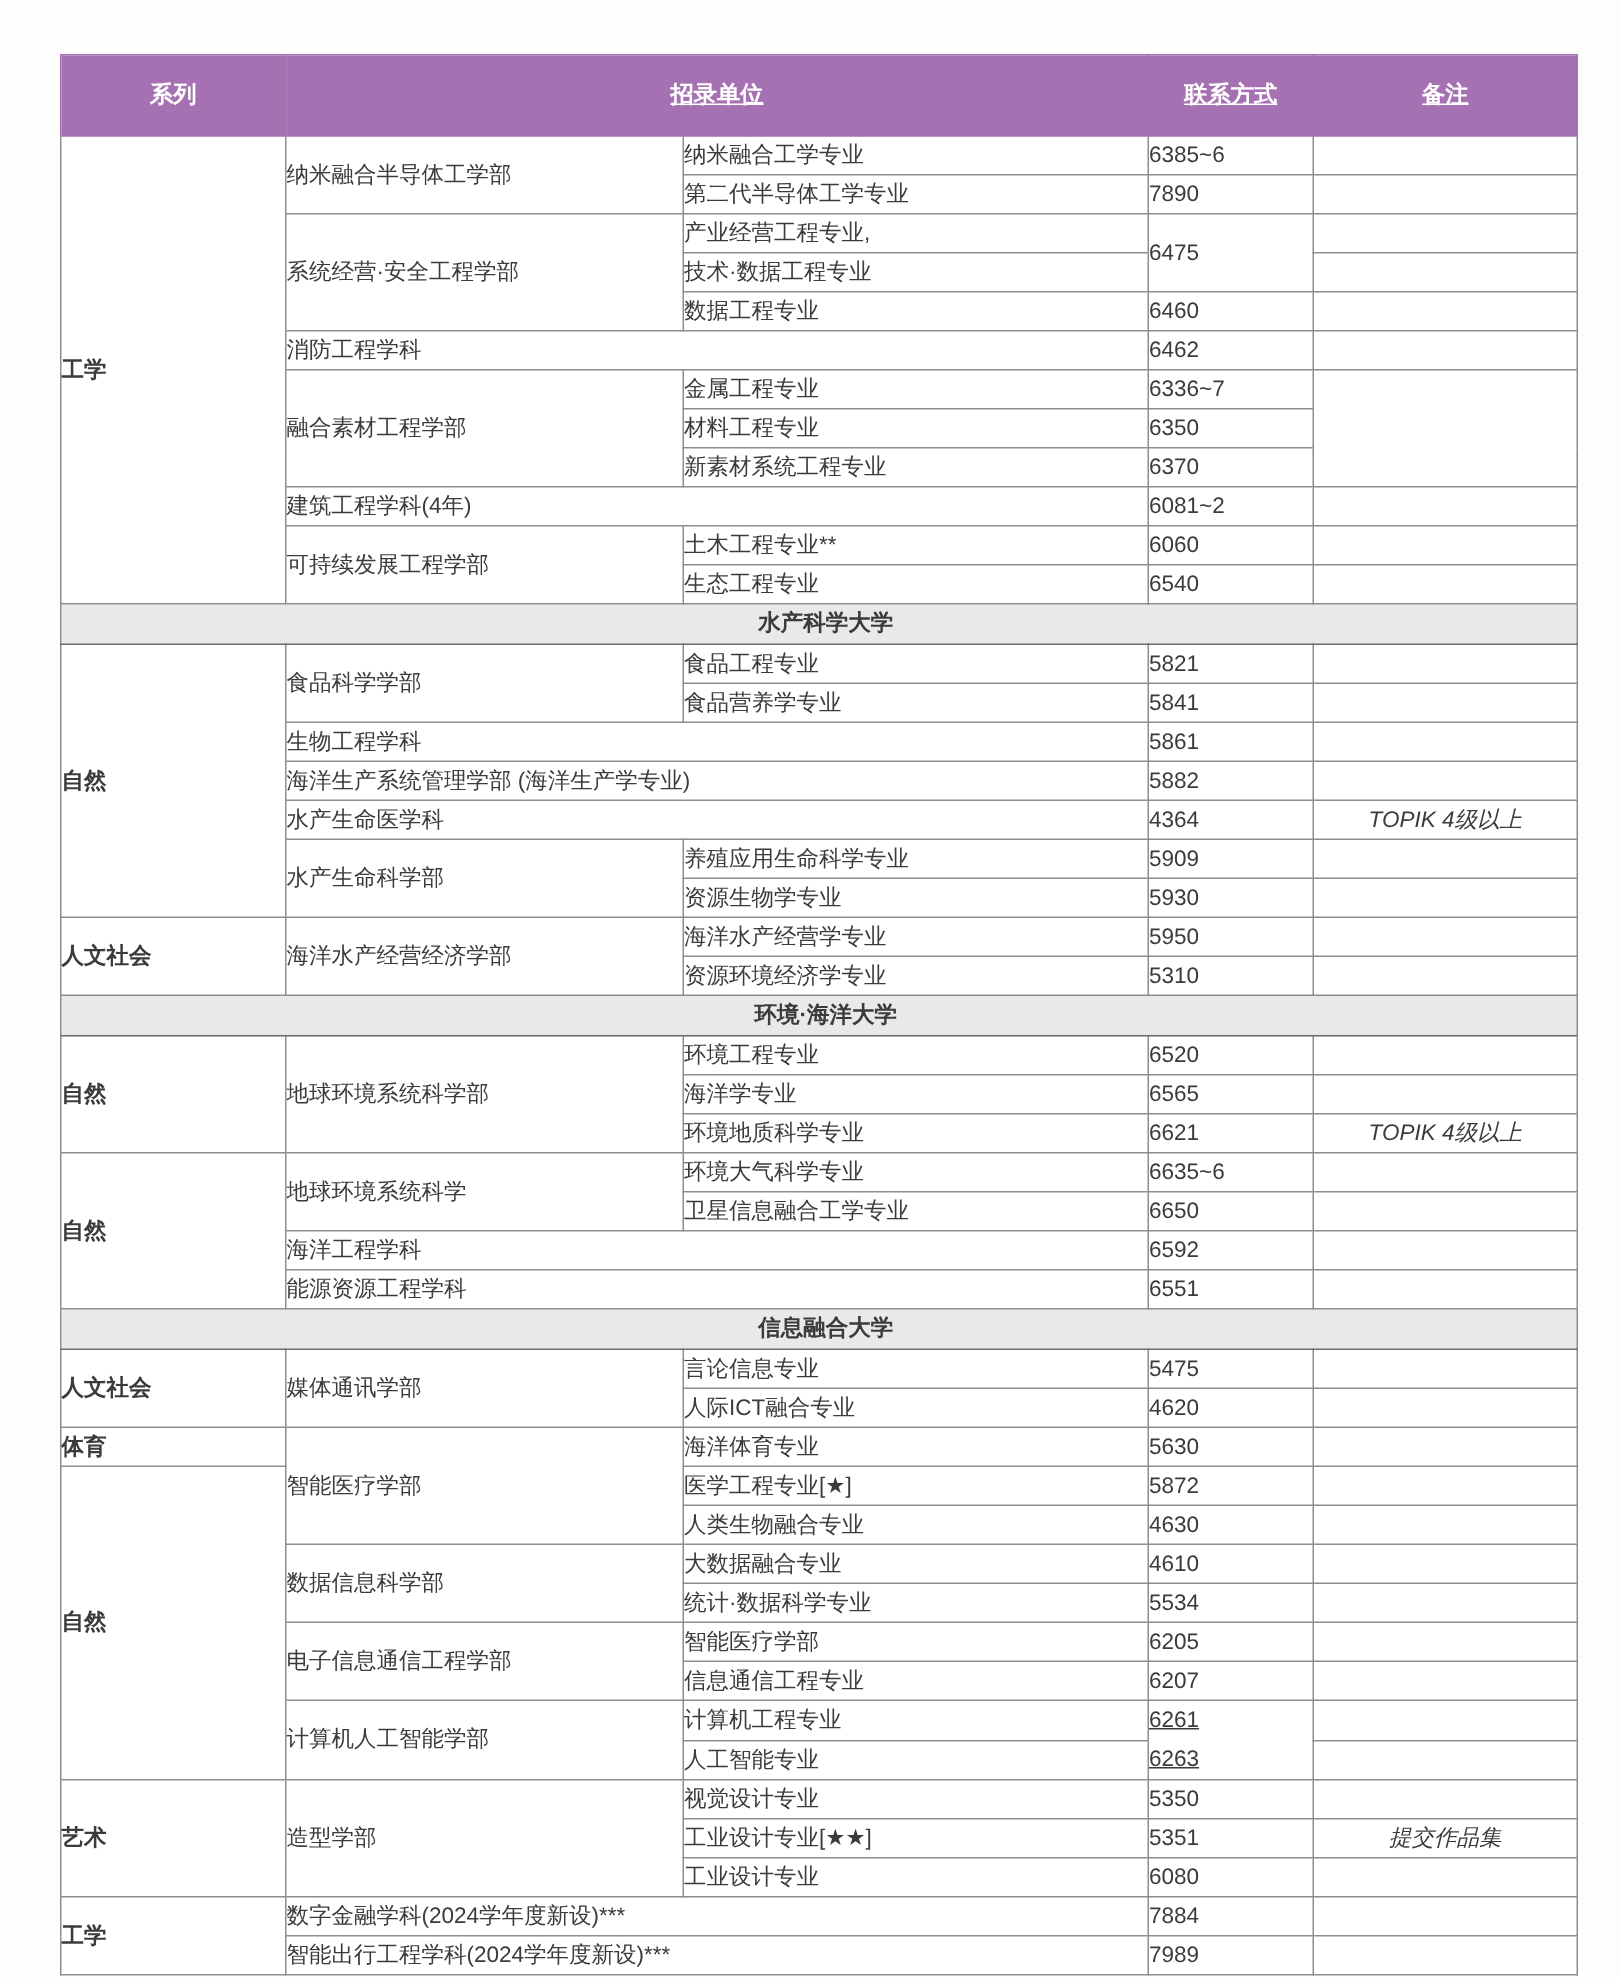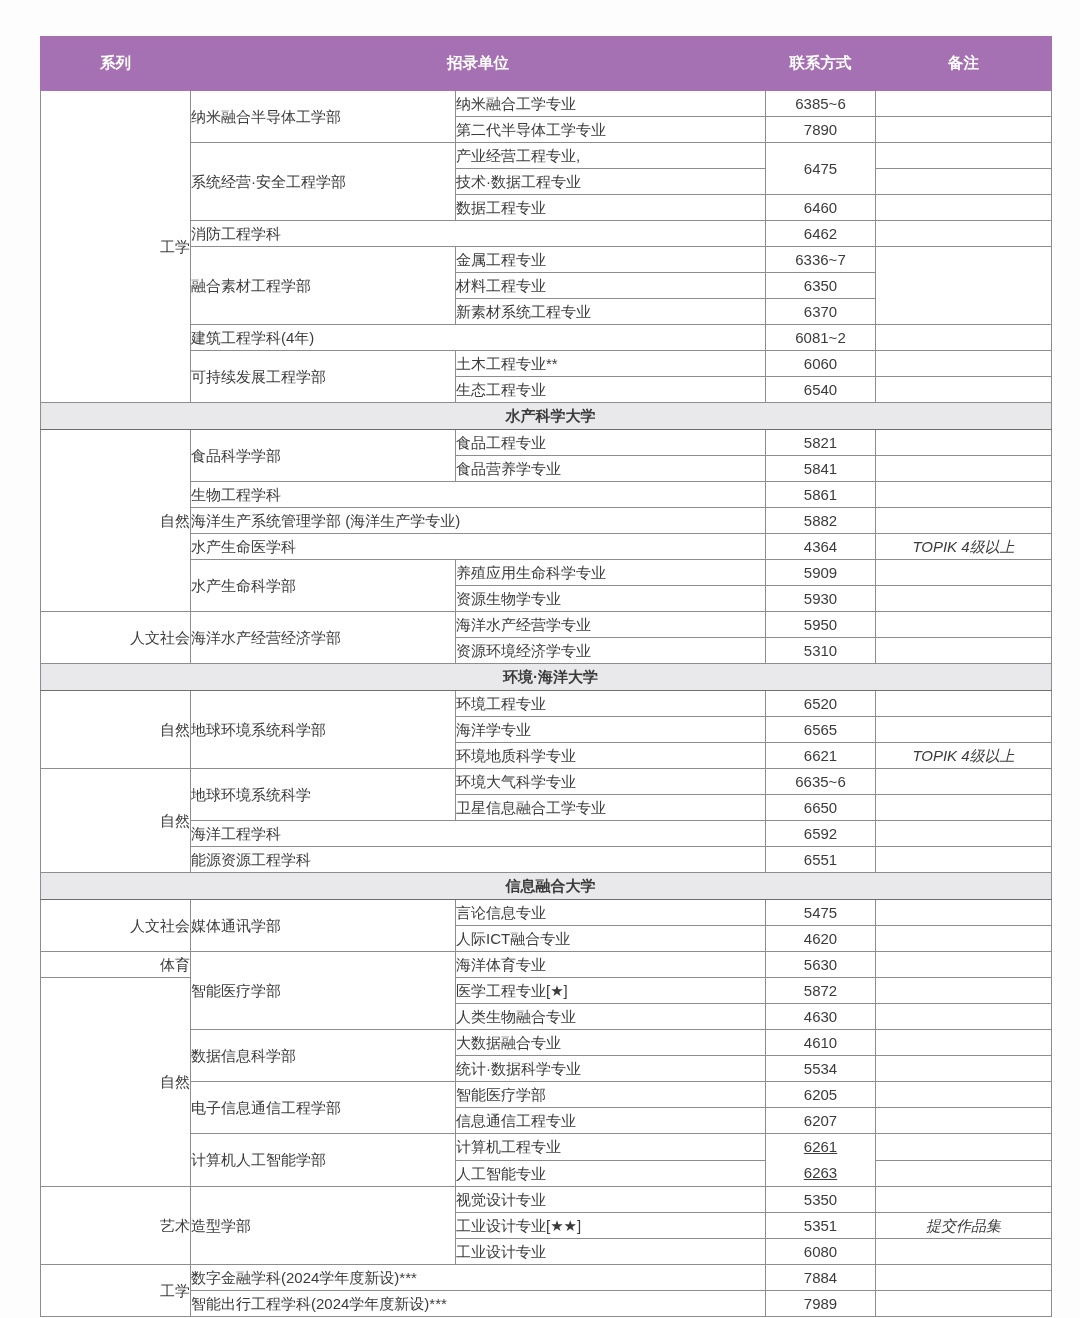--- a/index.html
+++ b/index.html
@@ -45,33 +45,33 @@
     background:var(--header-bg);
     color:var(--header-text);
     font-size:15.5px;
     font-weight:bold;
     height:32px;
     border:1px solid var(--header-bg);
     padding:16px;
   }
   table.admission th + th{
     border-left:1px solid rgba(255,255,255,.55);
+    text-decoration:underline;
   }
   td.series{
-    text-align:right;
-    font-weight:normal;
+    text-align:left;
+    font-weight:bold;
     margin-left:12px;
   }
   td.dept, td.major{
     text-align:left;
     padding-left:10px;
     padding-right:6px;
   }
   td.contact{
-    text-align:center;
   }
   td.contact .stack-line{
     height:26px;
     line-height:26px;
     text-decoration:underline;
   }
   td.note{
     text-align:center;
     font-style:italic;
   }

